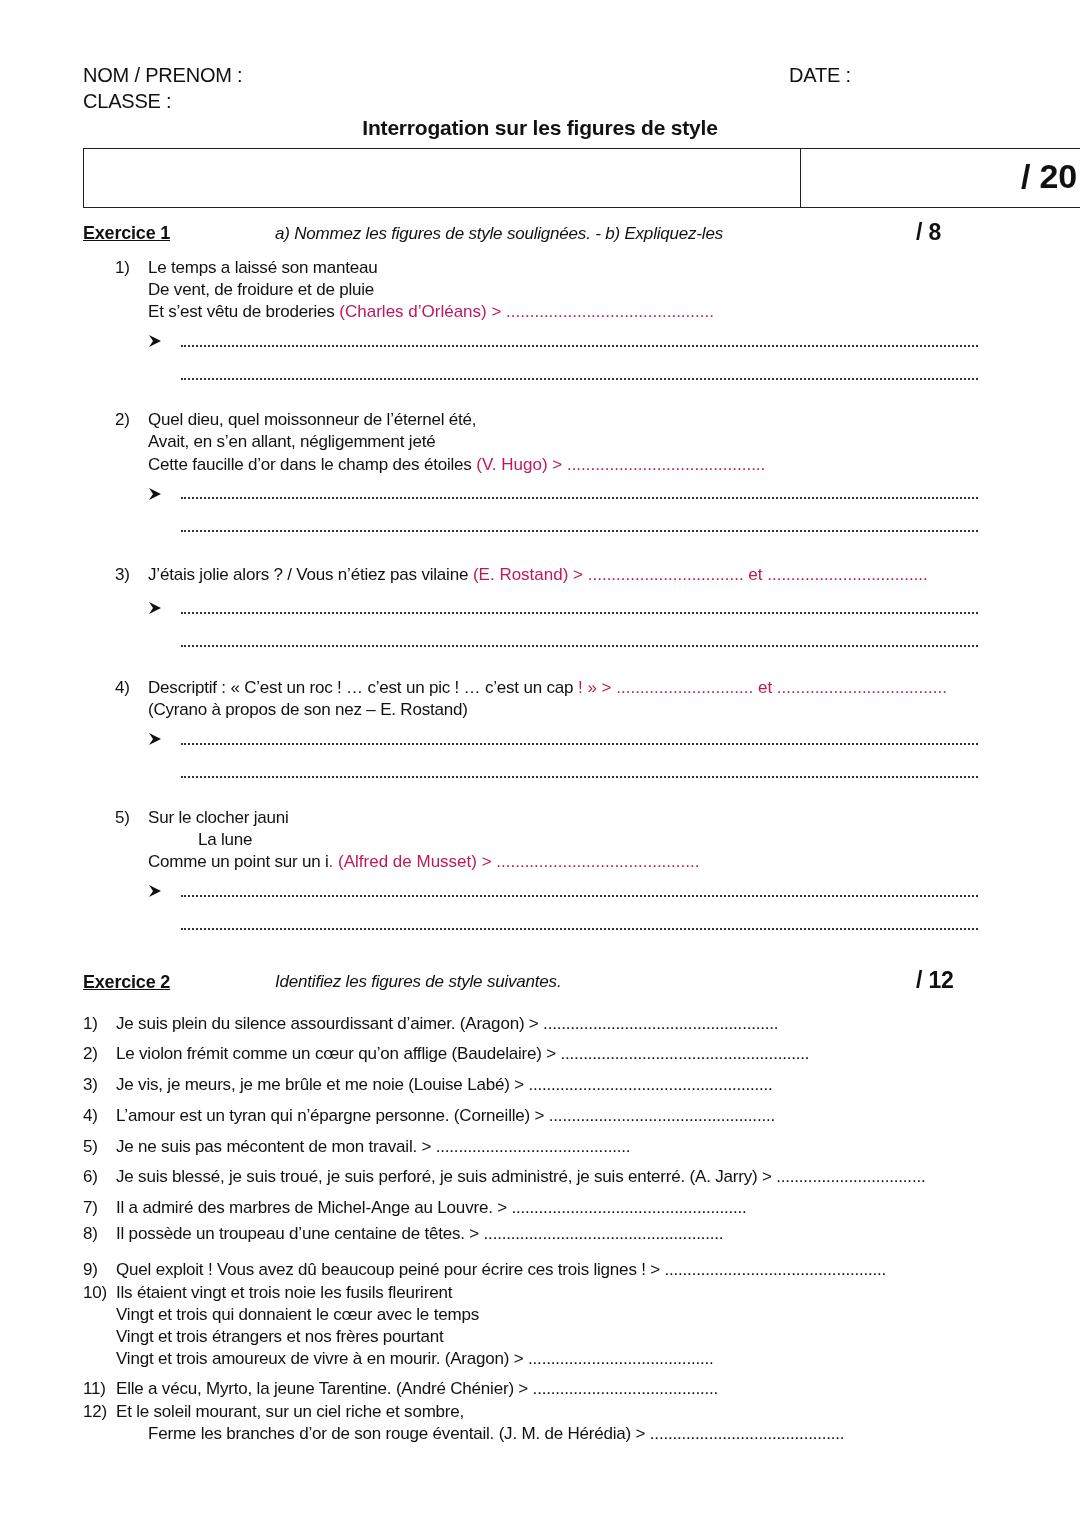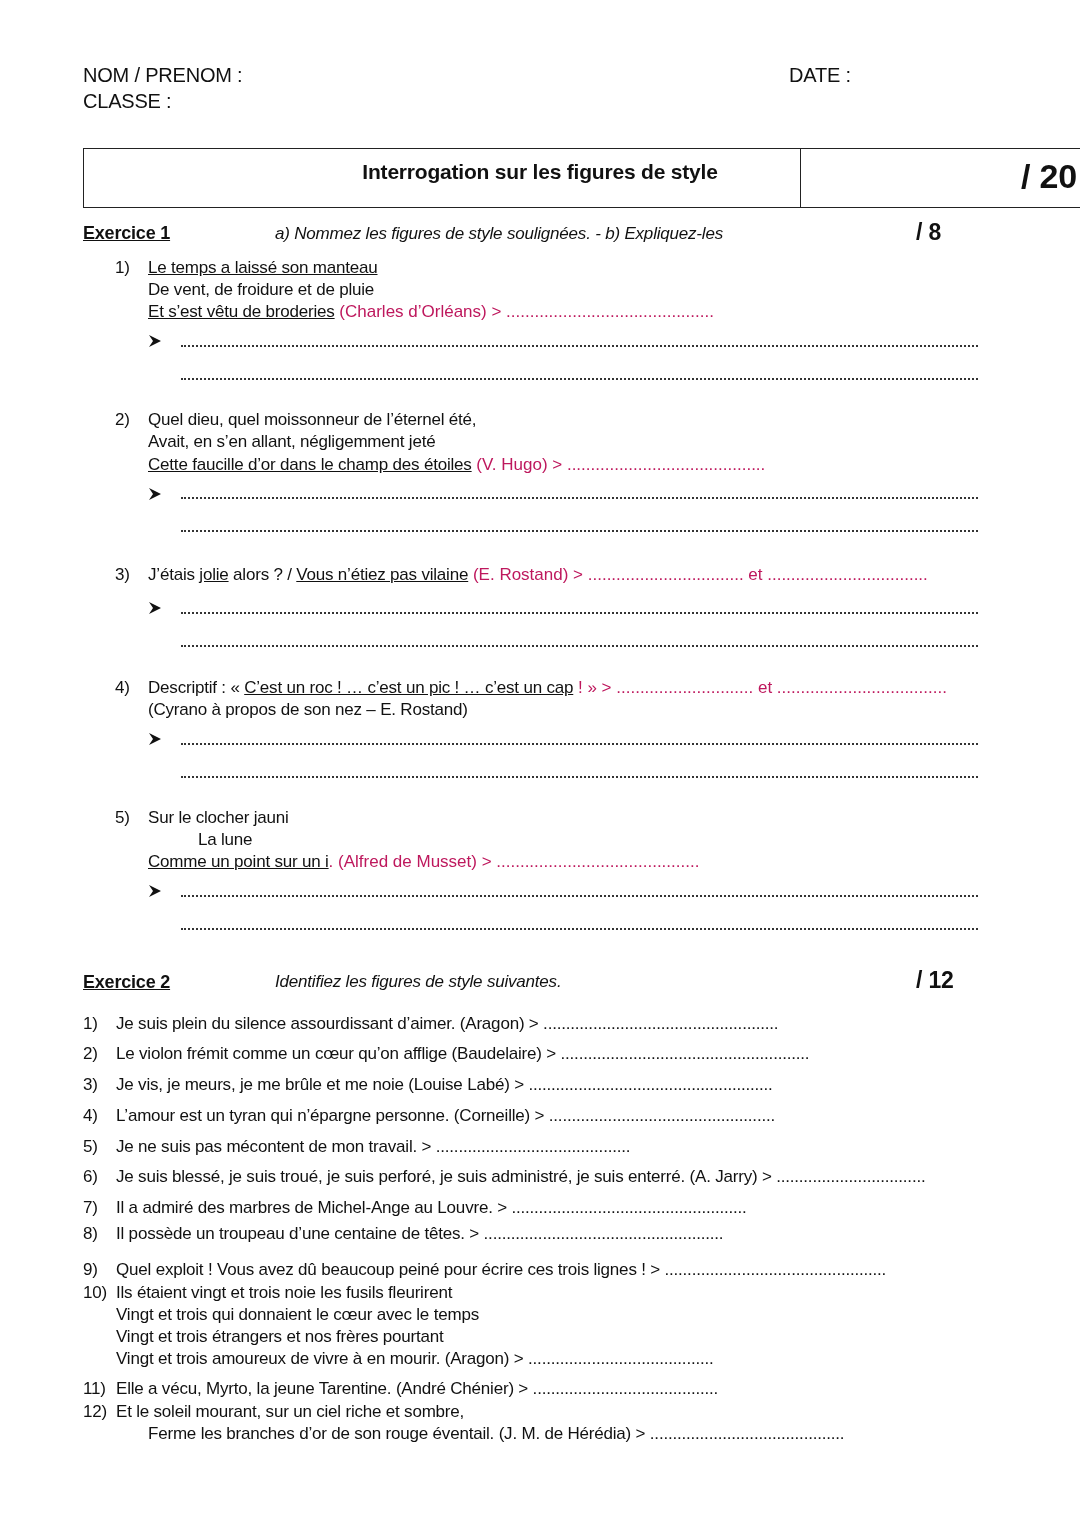--- a/index.html
+++ b/index.html
@@ -8,39 +8,39 @@
     position: relative;
     font-family: "Liberation Sans", "DejaVu Sans", sans-serif;
     color: #111111;
     font-size: 17px;
     letter-spacing: -0.2px;
   }
   .abs { position: absolute; white-space: nowrap; }
   .hdr { font-size: 20px; }
   .title {
     left: 0; width: 1080px; text-align: center; top: 116px;
-    font-weight: bold; font-size: 21px; margin-top: 44px;
+    font-weight: bold; font-size: 21px;
   }
   .scorebox {
     position: absolute; left: 83px; top: 148px; width: 1013px; height: 60px;
     border: 1.5px solid #222;
   }
   .scorebox .divider {
     position: absolute; left: 716px; top: 0; bottom: 0; width: 0;
     border-left: 1.2px solid #222;
   }
   .scorebox .total {
     position: absolute; right: 18px; top: 8px;
     font-size: 34px; font-weight: bold;
   }
   .ex-title { font-weight: bold; text-decoration: underline; font-size: 18px; }
   .ex-instr { font-style: italic; font-size: 17px; }
   .ex-score { font-weight: bold; font-size: 23px; }
   .num { display: inline-block; width: 33px; }
-  .u { text-decoration: underline; }
+  .u { }
   .dots { letter-spacing: 0px; color: #be185d; }
   .arrow {
     position: absolute; width: 14px; height: 14px;
   }
   .dotline {
     position: absolute; height: 0;
     border-bottom: 2px dotted #333;
   }
   .line { position: absolute; white-space: nowrap; }
 </style>

